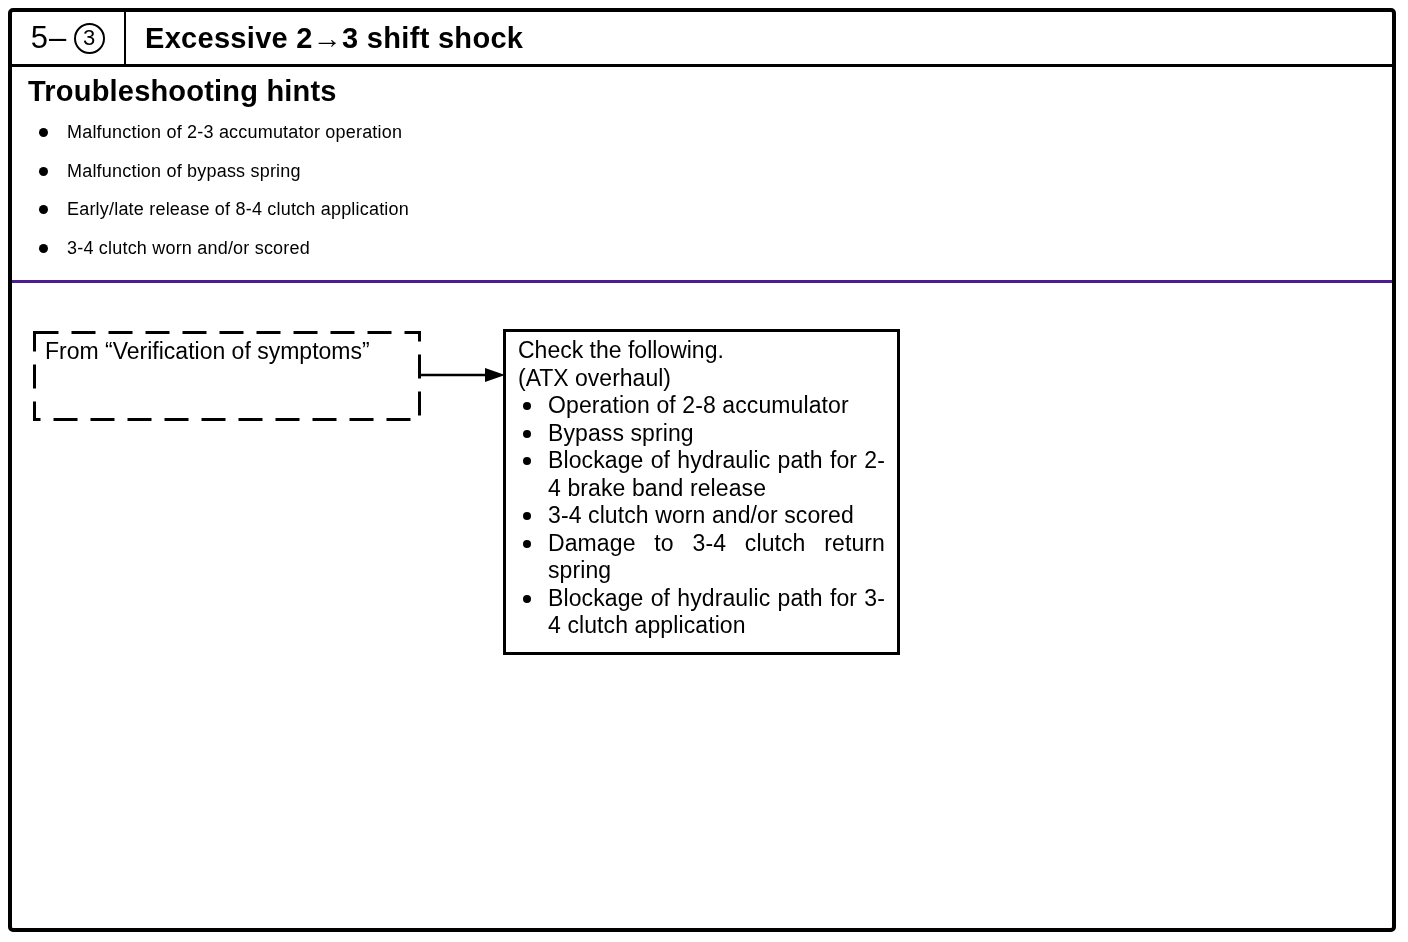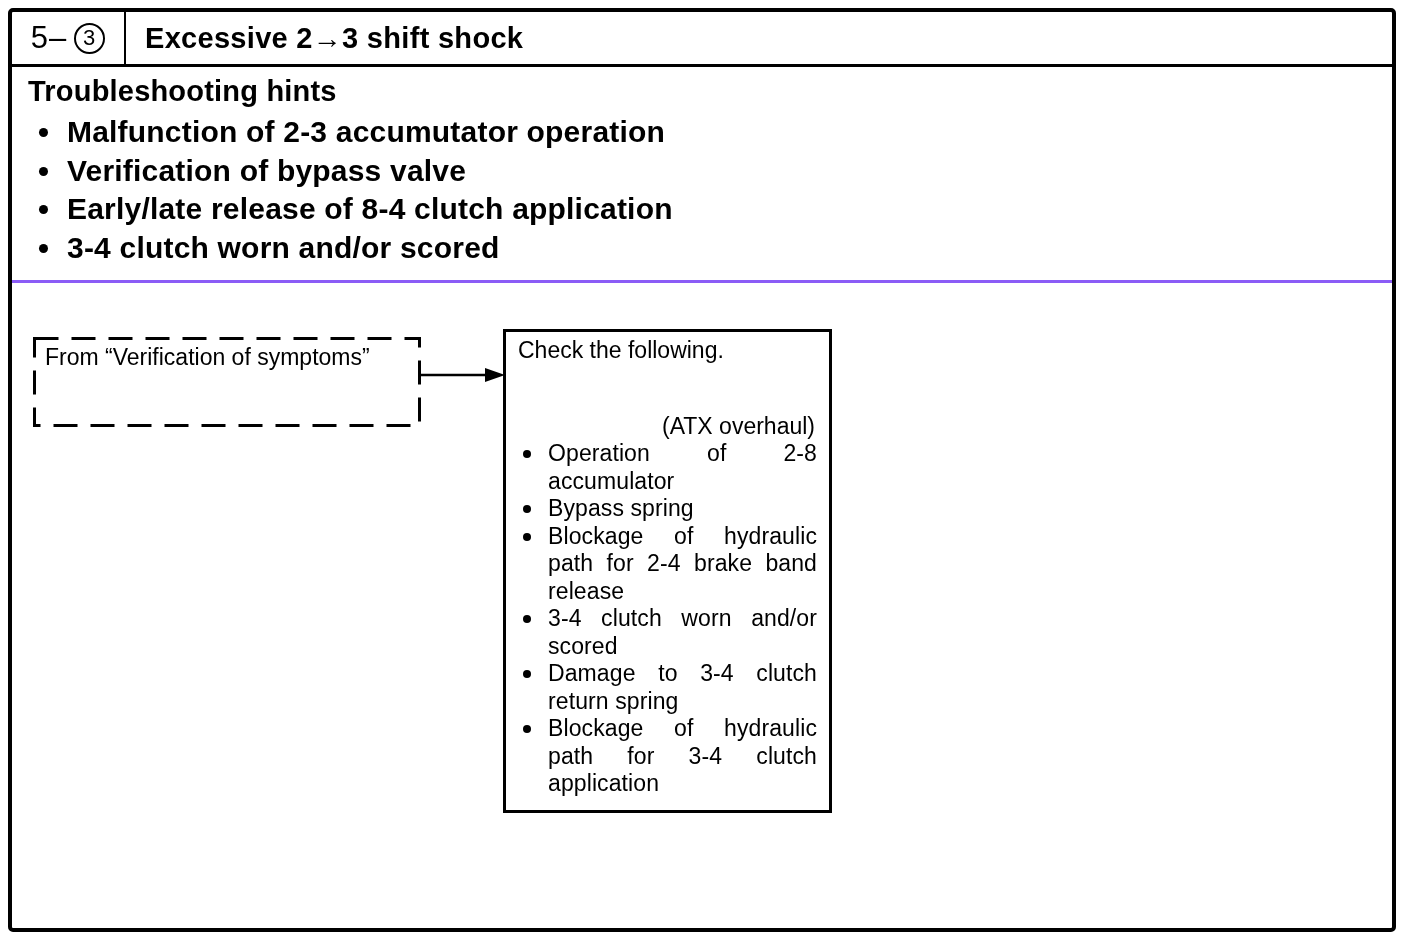--- a/index.html
+++ b/index.html
@@ -57,42 +57,41 @@
     display: flex;
     align-items: center;
     padding-left: 19px;
     font-size: 29px;
     font-weight: bold;
     letter-spacing: 0.3px;
   }
   
   .hints {
     flex: 0 0 auto;
-    border-bottom: 3px solid #8b5cf6;
+    border-bottom: 3px solid #4c1d95;
     padding: 7px 20px 13px 16px;
   }
   .section-heading {
     margin: 0;
     font-size: 29px;
     font-weight: bold;
     line-height: 34px;
     letter-spacing: 0.2px;
   }
   .hints ul {
     list-style: none;
     margin: 5px 0 0 0;
     padding: 0;
   }
   .hints li {
     position: relative;
     padding-left: 39px;
-    font-size: 30px;
+    font-size: 18px;
     line-height: 38.5px;
     letter-spacing: 0.2px;
-    font-weight: bold;
   }
   .hints li::before {
     content: "";
     position: absolute;
     left: 11px;
     top: 15px;
     width: 9px;
     height: 9px;
     background: #000;
     border-radius: 50%;
@@ -101,21 +100,21 @@
   .flow {
     position: relative;
     flex: 1 1 auto;
   }
   .flow .section-heading {
     padding: 6px 0 0 16px;
   }
   .from-box {
     position: absolute;
     left: 21px;
-    top: 54px;
+    top: 48px;
     width: 388px;
     height: 90px;
     box-sizing: border-box;
     padding: 7px 10px 0 12px;
     font-size: 23px;
     line-height: 27px;
   }
   .from-box svg.dash-rect {
     position: absolute;
     left: 0; top: 0;
@@ -126,30 +125,30 @@
   }
   .flow-arrow {
     position: absolute;
     left: 407px;
     top: 81px;
   }
   .check-box {
     position: absolute;
     left: 491px;
     top: 46px;
-    width: 329px;
+    width: 397px;
     min-height: 310px;
     box-sizing: border-box;
     border: 3px solid #000;
     padding: 5px 12px 12px 12px;
     font-size: 23px;
     line-height: 27.5px;
   }
   .check-title { text-align: left; }
-  .check-subtitle { text-align: right; padding-right: 2px; margin-top: 48px; }
+  .check-subtitle { text-align: left; padding-right: 2px; }
   .check-box ul {
     list-style: none;
     margin: 0;
     padding: 0;
   }
   .check-box li {
     position: relative;
     padding-left: 30px;
     text-align: justify;
     letter-spacing: 0.1px;
@@ -177,21 +176,21 @@
     </div>
     <div class="cell-title">Excessive 2→3 shift shock</div>
   </div>
 
   <div class="hints">
     <h2 class="section-heading">Troubleshooting hints</h2>
     <ul>
 
         <li class="hint-item">Malfunction of 2-3 accumutator operation</li>
 
-        <li class="hint-item">Verification of bypass valve</li>
+        <li class="hint-item">Malfunction of bypass spring</li>
 
 
         <li class="hint-item">Early/late release of 8-4 clutch application</li>
 
         <li class="hint-item">3-4 clutch worn and/or scored</li>
       </ul>
   </div>
 
   <div class="flow">
 

